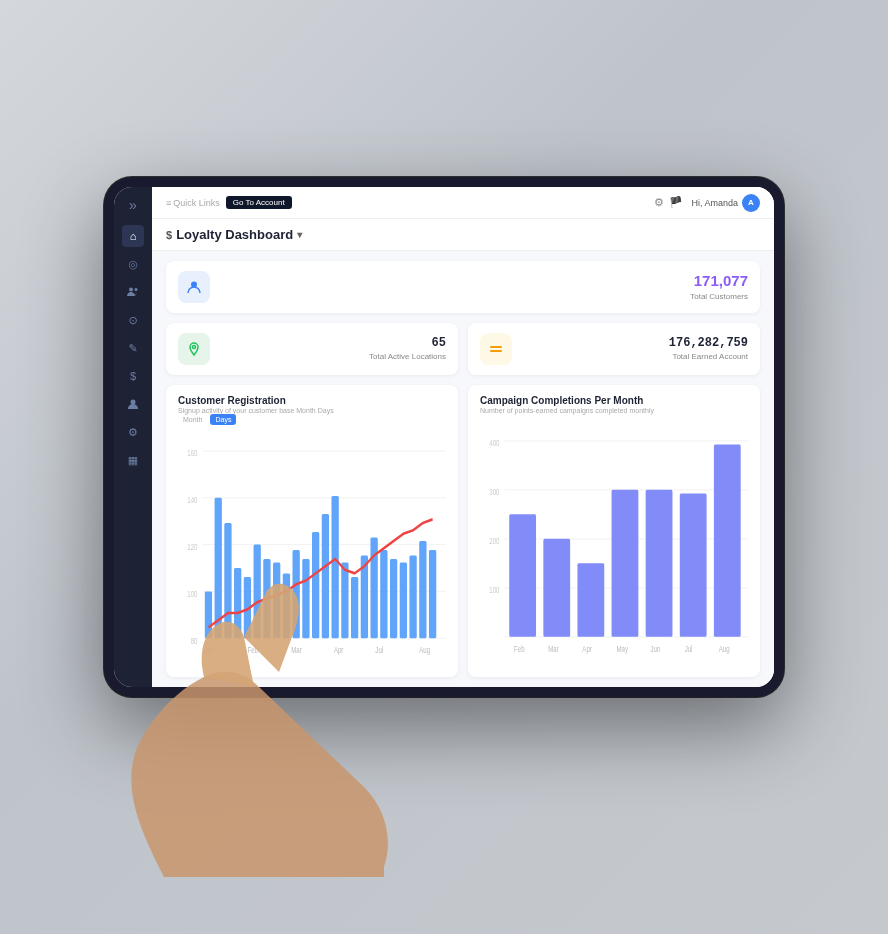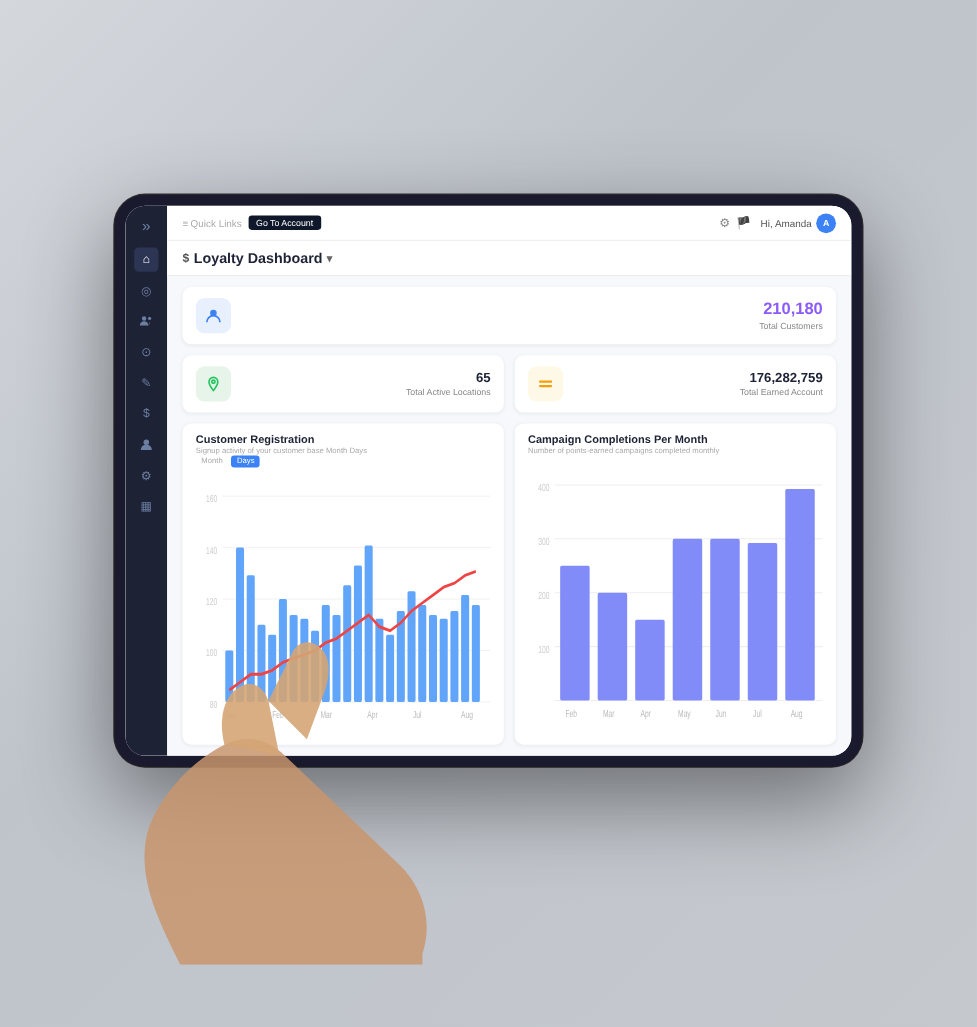--- a/index.html
+++ b/index.html
@@ -224,21 +224,21 @@
     }
 
     .stat-number {
       font-size: 15px;
       font-weight: 700;
       color: #3b82f6;
       line-height: 1.1;
     }
 
     .stat-number.purple { color: #8b5cf6; }
-    .stat-number.dark { color: #1e2235; font-size: 12px; }
+    .stat-number.dark { color: #1e2235; font-size: 12px; font-family: Liberation Mono, monospace; }
 
     .stat-label {
       font-size: 8px;
       color: #888;
       margin-top: 2px;
     }
 
     
     .charts-row {
       display: flex;
@@ -386,21 +386,21 @@
         <div class="stats-row">
 
           <div class="stat-card">
             <div class="stat-icon-circle stat-icon-blue">
               <svg width="16" height="16" viewBox="0 0 16 16" fill="#3b82f6">
                   <circle cx="8" cy="5.5" r="3"></circle>
                   <path d="M2 14c0-3.3 2.7-6 6-6s6 2.7 6 6" stroke="#3b82f6" stroke-width="1.5" fill="none"></path>
                 </svg>
             </div>
             <div class="stat-text">
-              <div class="stat-number purple">210,180</div>
+              <div class="stat-number purple">171,077</div>
               <div class="stat-label">Total Customers</div>
             </div>
           </div>
 
         </div>
 
         <div class="stats-row" style="padding-top:0;">
 
           <div class="stat-card">
             <div class="stat-icon-circle stat-icon-green">

